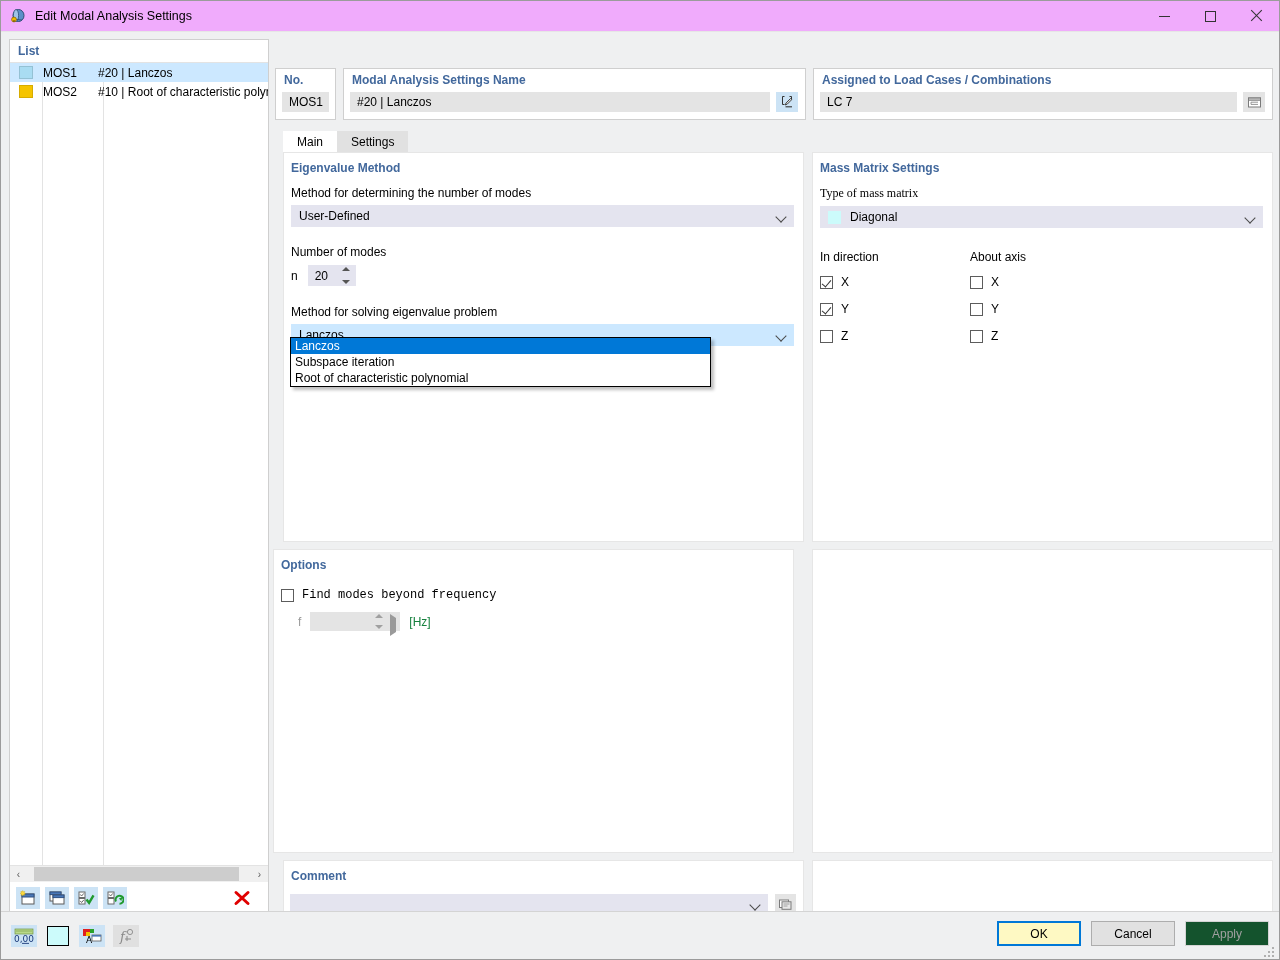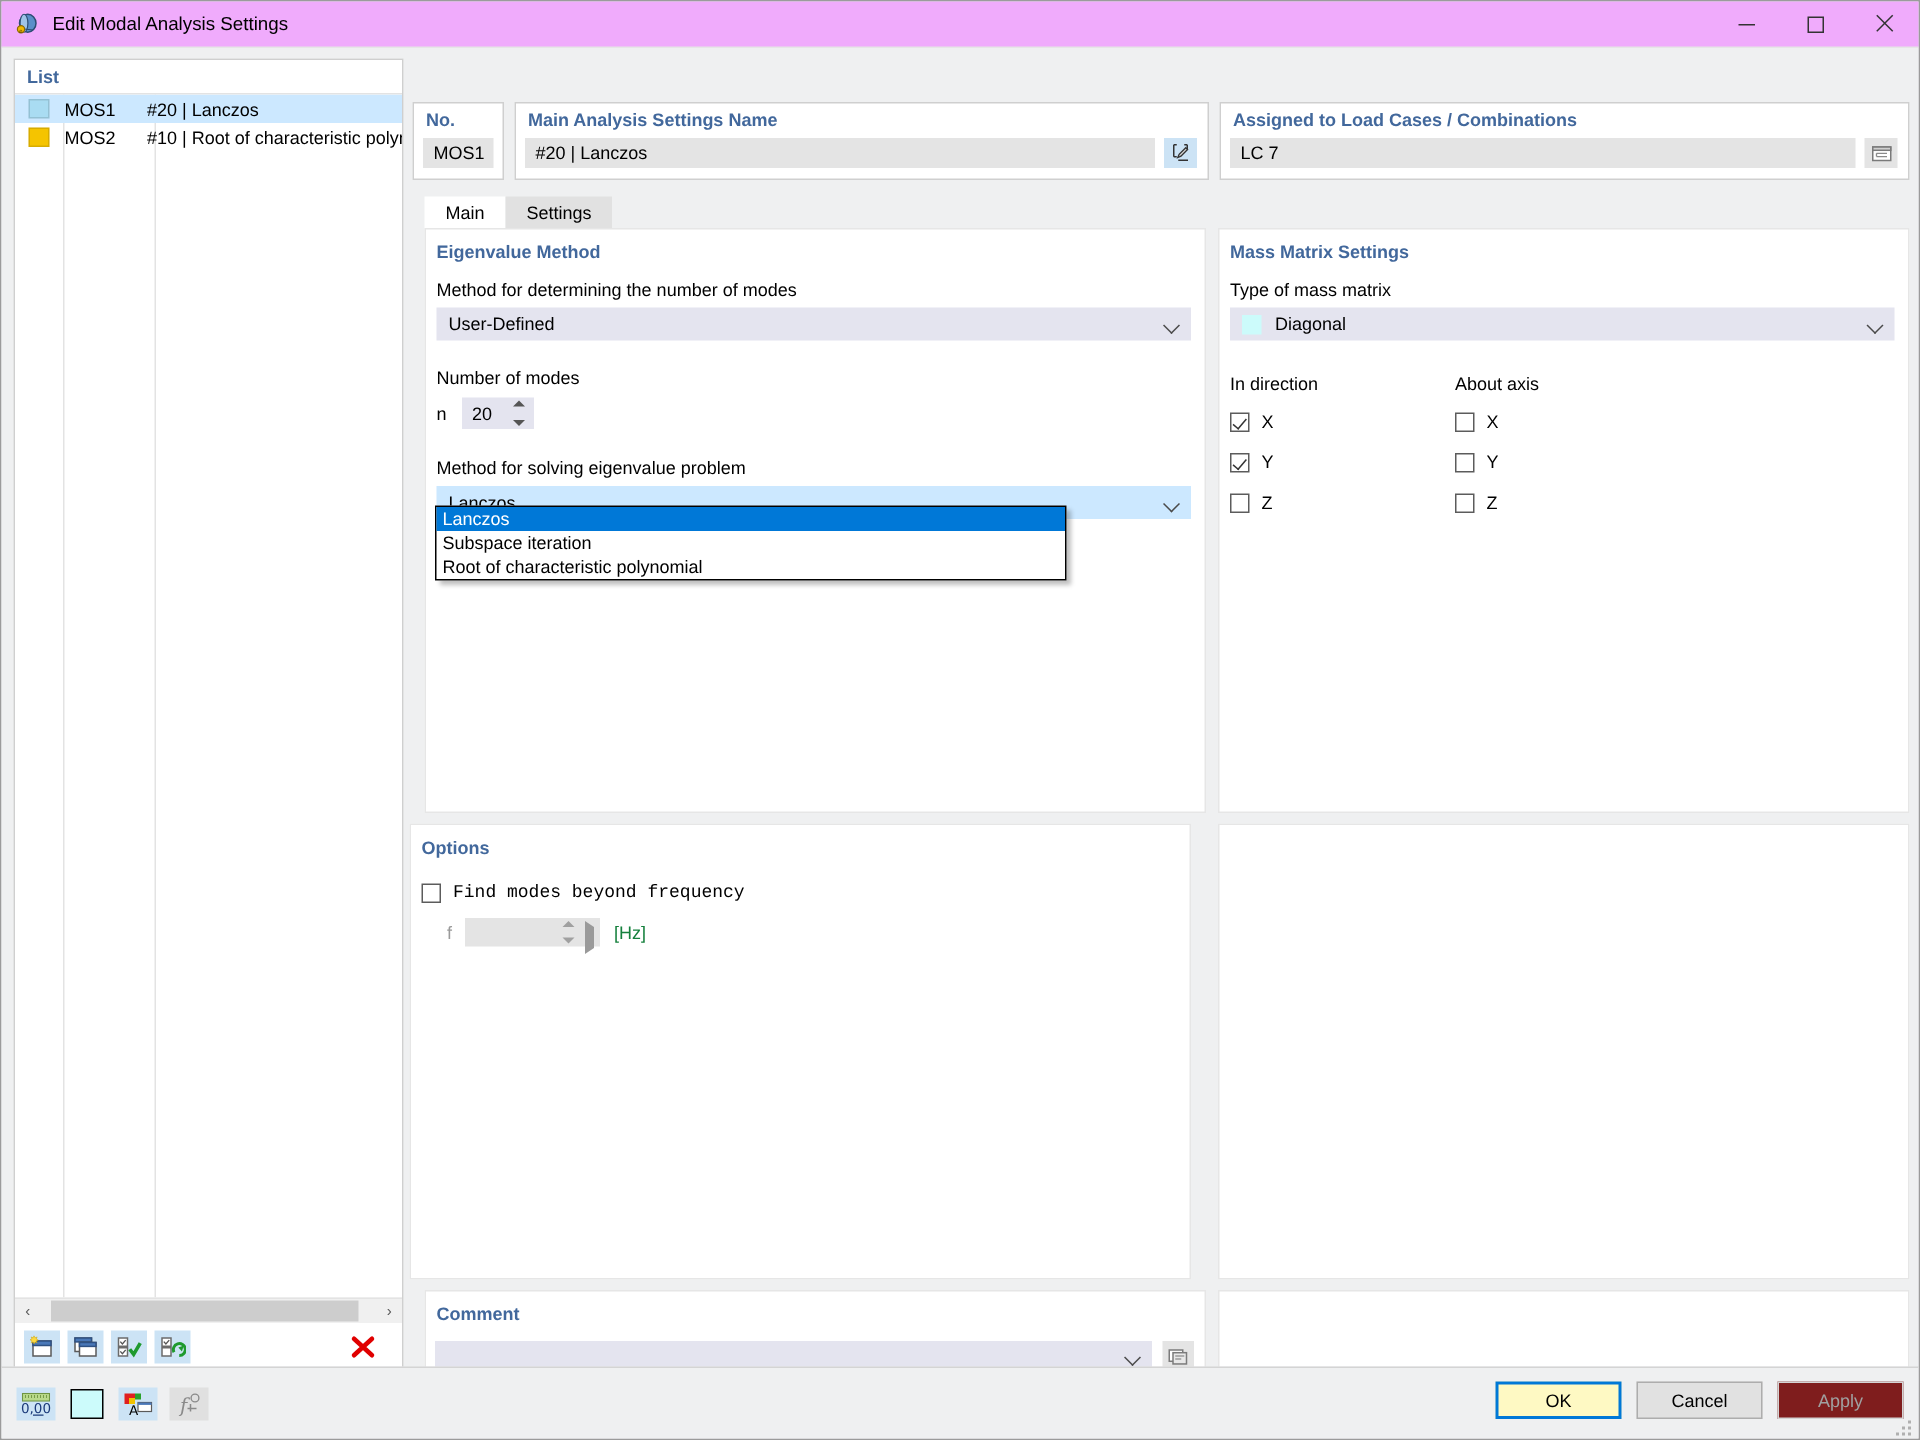--- a/index.html
+++ b/index.html
@@ -261,21 +261,21 @@
   .ft-icon.white-sq { background: transparent; }
   #footer-right {
     position: absolute; right: 10px; top: 9px; display: flex; gap: 10px;
   }
   .dlg-btn {
     width: 84px; height: 25px; font-size: 12px;
     display: flex; align-items: center; justify-content: center;
     background: #e1e1e1; border: 1px solid #adadad;
   }
   .dlg-btn.default { background: #fef9c3; border: 2px solid #0078d7; }
-  .dlg-btn.disabled { color: #a0a0a0; background: #7f1d1d; border-color: #d4d4d4; }
+  .dlg-btn.disabled { color: #a0a0a0; background: #14532d; border-color: #d4d4d4; }
   #grip { position: absolute; right: 3px; bottom: 2px; width: 12px; height: 12px; }
   .grip-dot { position: absolute; width: 2px; height: 2px; background: #b0b0b0; }
 </style>
 </head>
 <body>
 
 <div id="window">
 
   <div id="titlebar">
     <div id="app-icon">
@@ -370,21 +370,21 @@
         </div>
       </div>
     </div>
 
     <div id="no-panel">
       <div class="grp-title">No.</div>
       <div class="ro-field" style="margin:5px 6px 0 6px;">MOS1</div>
     </div>
 
     <div id="name-panel">
-      <div class="grp-title">Main Analysis Settings Name</div>
+      <div class="grp-title">Modal Analysis Settings Name</div>
       <div style="display:flex; align-items:center; gap:6px; margin:5px 7px 0 6px;">
         <div class="ro-field" style="flex:1 1 auto;">#20 | Lanczos</div>
         <div class="icon-btn">
           <svg width="15" height="14" viewBox="0 0 15 14">
             <path d="M2.5 1.5 h2 M2.5 1.5 v8 M2.5 9.5 h2" stroke="#333" fill="none" stroke-width="1"></path>
             <path d="M11.5 1.5 h-2 M11.5 1.5 v3" stroke="#333" fill="none" stroke-width="1"></path>
             <path d="M10.5 3.5 l-4.4 4.4 -0.9 2.1 2.1-0.9 4.4-4.4z" fill="#d9d9d9" stroke="#333" stroke-width="0.9"></path>
             <path d="M5.5 11.8 h6.5" stroke="#333" stroke-width="1.1"></path>
           </svg>
         </div>
@@ -447,21 +447,21 @@
 
     <div id="dd-popup">
       <div class="dd-item sel">Lanczos</div>
       <div class="dd-item">Subspace iteration</div>
       <div class="dd-item">Root of characteristic polynomial</div>
     </div>
 
     <div class="panel" id="panel-mass">
       <div class="panel-title">Mass Matrix Settings</div>
 
-      <div class="field-label" style="margin:11px 0 0 7px;">Type of mass matrix</div>
+      <div class="field-label" style="margin:11px 0 0 7px;font-family:Liberation Serif, serif;">Type of mass matrix</div>
 
       <div class="combo" style="margin:5px 9px 0 7px;">
         <span class="swatch-cyan"></span>
         <span>Diagonal</span>
         <span class="caret">
             <span class="chev"></span>
           </span>
       </div>
 
       <div style="display:flex; margin:22px 0 0 7px;">

